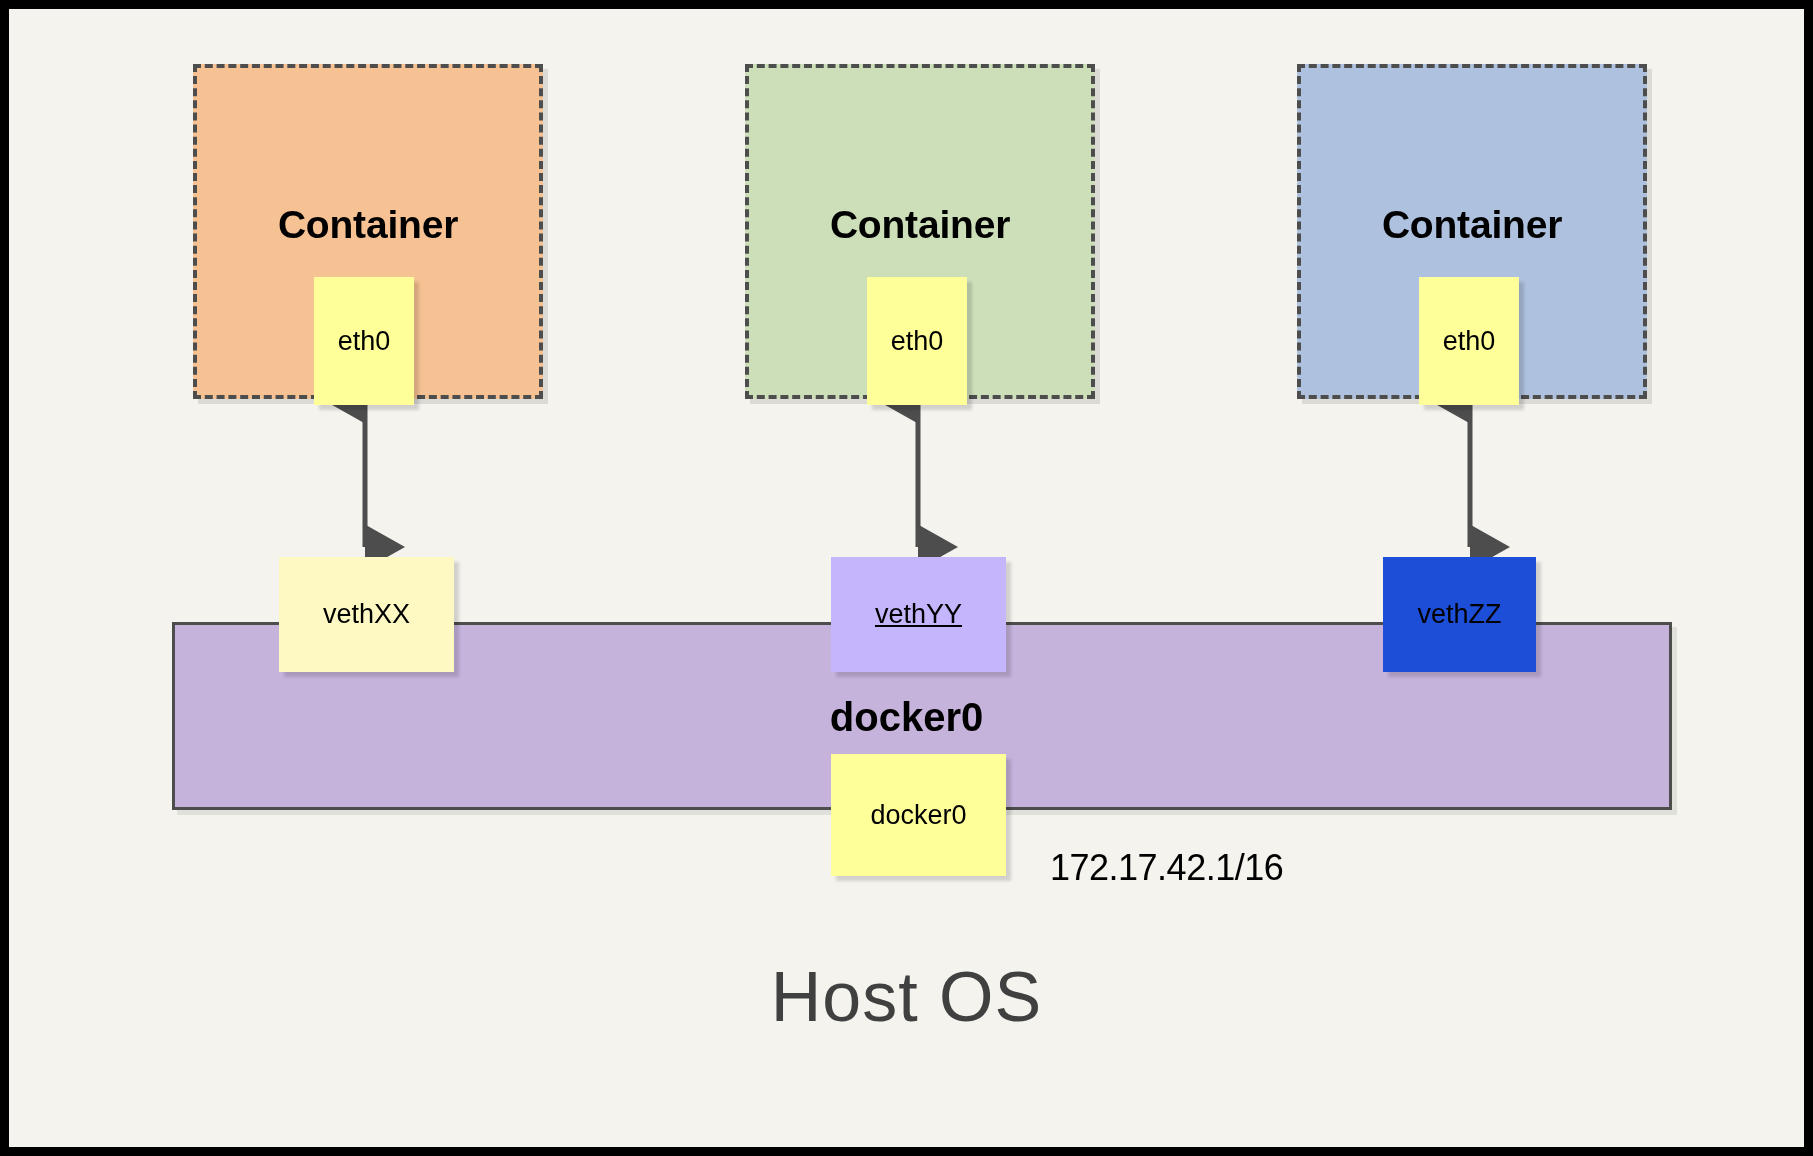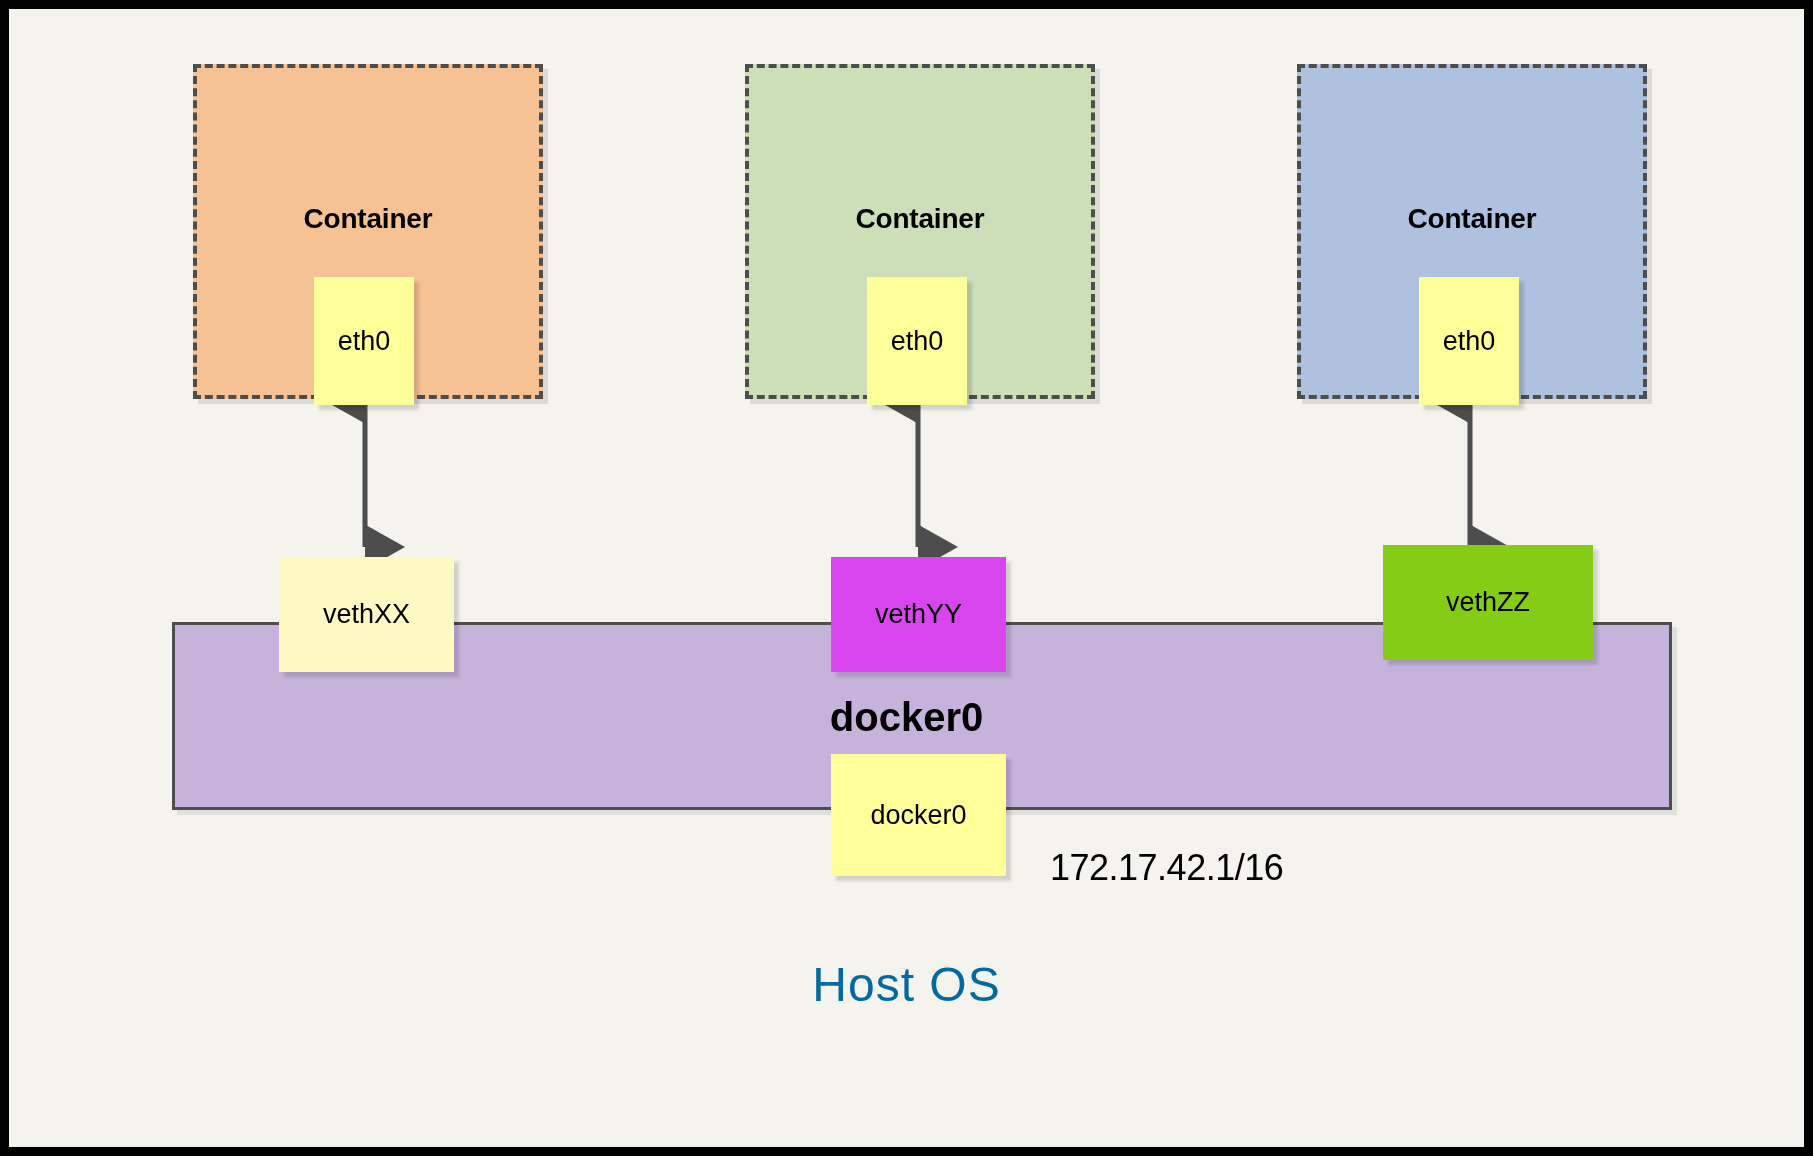--- a/index.html
+++ b/index.html
@@ -23,21 +23,21 @@
     position: absolute;
     border: 4px dashed #4d4d4d;
     box-sizing: border-box;
     box-shadow: 5px 5px 0 rgba(0,0,0,0.10);
   }
   .container-title {
     position: absolute;
     left: 0;
     right: 0;
     text-align: center;
-    font-size: 28px;
+    font-size: 39px;
     font-weight: bold;
     color: #000000;
     letter-spacing: -0.2px;
   }
 
   
   .iface-box {
     position: absolute;
     background: #ffff99;
     box-sizing: border-box;
@@ -84,22 +84,22 @@
   }
   #ip-text {
     font-size: 36px;
     letter-spacing: -0.5px;
     margin-left: 28px;
   }
   #host-os-text {
     left: 0;
     right: 0;
     text-align: center;
-    font-size: 48px;
-    color: #0369a1;
+    font-size: 70px;
+    color: #404040;
     letter-spacing: 1px;
   }
 </style>
 </head>
 <body>
 
 <div id="canvas" style="background: rgb(244, 243, 238); border-color: rgb(0, 0, 0);">
 
   <div class="container-box" id="container-1" style="left: 184px; top: 55px; width: 350px; height: 335px; background: rgb(247, 194, 147);">
     <div class="container-title" style="top:135px;">Container</div>
@@ -131,23 +131,23 @@
 
   <svg class="arrow-svg" style="left:1445px; top:388px;" width="32" height="160" viewBox="0 0 32 160">
     <line x1="16" y1="150" x2="16" y2="4" stroke="#4d4d4d" stroke-width="5" marker-start="url(#head-up-1)" marker-end="url(#head-up-1)"></line>
   </svg>
 
   <div id="docker-bar" style="left: 163px; top: 613px; width: 1500px; height: 188px; background: rgb(197, 179, 220); border-color: rgb(77, 77, 77);"></div>
   <div id="docker-bar-label" style="top:686px;">docker0</div>
 
   <div class="iface-box" id="veth-1" style="left: 270px; top: 548px; width: 175px; height: 115px; background: #fef9c3;">vethXX</div>
 
-  <div class="iface-box" id="veth-2" style="left: 822px; top: 548px; width: 175px; height: 115px; background: #d946ef;">vethYY</div>
+  <div class="iface-box" id="veth-2" style="left: 822px; top: 548px; width: 175px; height: 115px; background: #c4b5fd; text-decoration: underline;">vethYY</div>
 
-  <div class="iface-box" id="veth-3" style="left: 1374px; top: 536px; width: 210px; height: 115px; background: #84cc16;">vethZZ</div>
+  <div class="iface-box" id="veth-3" style="left: 1374px; top: 548px; width: 153px; height: 115px; background: #1d4ed8;">vethZZ</div>
 
   <div class="iface-box" id="docker0-chip" style="left: 822px; top: 745px; width: 175px; height: 122px; background: rgb(255, 255, 153);">docker0</div>
 
   <div class="plain-text" id="ip-text" style="left:1013px; top:838px;">172.17.42.1/16</div>
 
   <div class="plain-text" id="host-os-text" style="top:948px;">Host OS</div>
 
 </div>
 
 </body></html>

